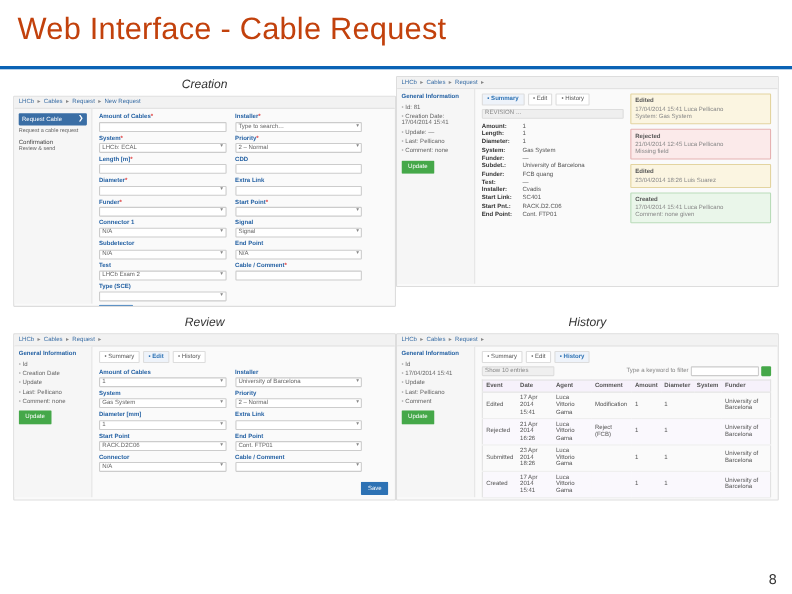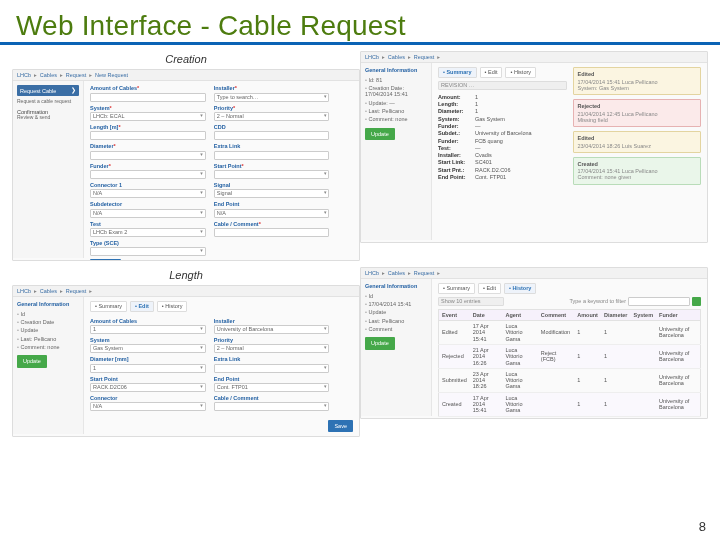--- a/index.html
+++ b/index.html
@@ -1,16 +1,16 @@
 <!DOCTYPE html>
 <html><head>
 <meta charset="utf-8">
 <style>
   html,body{margin:0;padding:0;width:720px;height:540px;background:#fff;font-family:Arial,Helvetica,sans-serif;color:#222;overflow:hidden}
-  .title{font-size:28px;font-weight:400;color:#4d7c0f;padding:10px 16px 0;letter-spacing:.2px}
+  .title{font-size:28px;font-weight:400;color:#c2410c;padding:10px 16px 18px;letter-spacing:.2px}
   .rule{height:3px;background:#0a63b5}
   .grid{display:grid;grid-template-columns:1fr 1fr;padding:6px 12px 0;gap:6px 0}
   .cell{}
   .caption{font-style:italic;font-size:11px;text-align:center;color:#333;margin:2px 0 4px}
   .shot{background:#fafafa;border:1px solid #ddd;border-radius:1px;font-size:5.5px;line-height:1.15;color:#555;position:relative;overflow:hidden}
   .s-h{height:190px}.s-l{height:150px}
   .crumb{background:#f2f2f2;border-bottom:1px solid #e2e2e2;padding:2px 4px;display:flex;gap:3px;align-items:center}
   .crumb span{color:#3a6ea5}
   .crumb .sep{color:#888}
   .body{display:flex;height:calc(100% - 13px)}
@@ -266,21 +266,21 @@
                 <div class="small">17/04/2014 15:41 Luca Pellicano</div>
                 <div class="small">Comment: none given</div>
               </div>
             </div>
         </div>
       </div>
     </div>
   </div>
 
   <div class="cell">
-    <div class="caption">Length</div>
+    <div class="caption">Review</div>
     <div class="shot s-l">
       <div class="crumb">
         <span>LHCb</span>
           <span class="sep">▸</span>
         <span>Cables</span>
           <span class="sep">▸</span>
         <span>Request</span>
           <span class="sep">▸</span>
       </div>
       <div class="body">
@@ -341,20 +341,21 @@
               <div class="lbl">Cable / Comment</div>
               <div class="inp sel"><span class="v"></span></div>
             </div>
           </div>
       </div>
       <span class="btn b-blue save">Save</span>
     </div>
   </div>
 
   <div class="cell">
+    <div class="caption">History</div>
     <div class="shot s-l">
       <div class="crumb">
         <span>LHCb</span>
           <span class="sep">▸</span>
         <span>Cables</span>
           <span class="sep">▸</span>
         <span>Request</span>
           <span class="sep">▸</span>
       </div>
       <div class="body">

